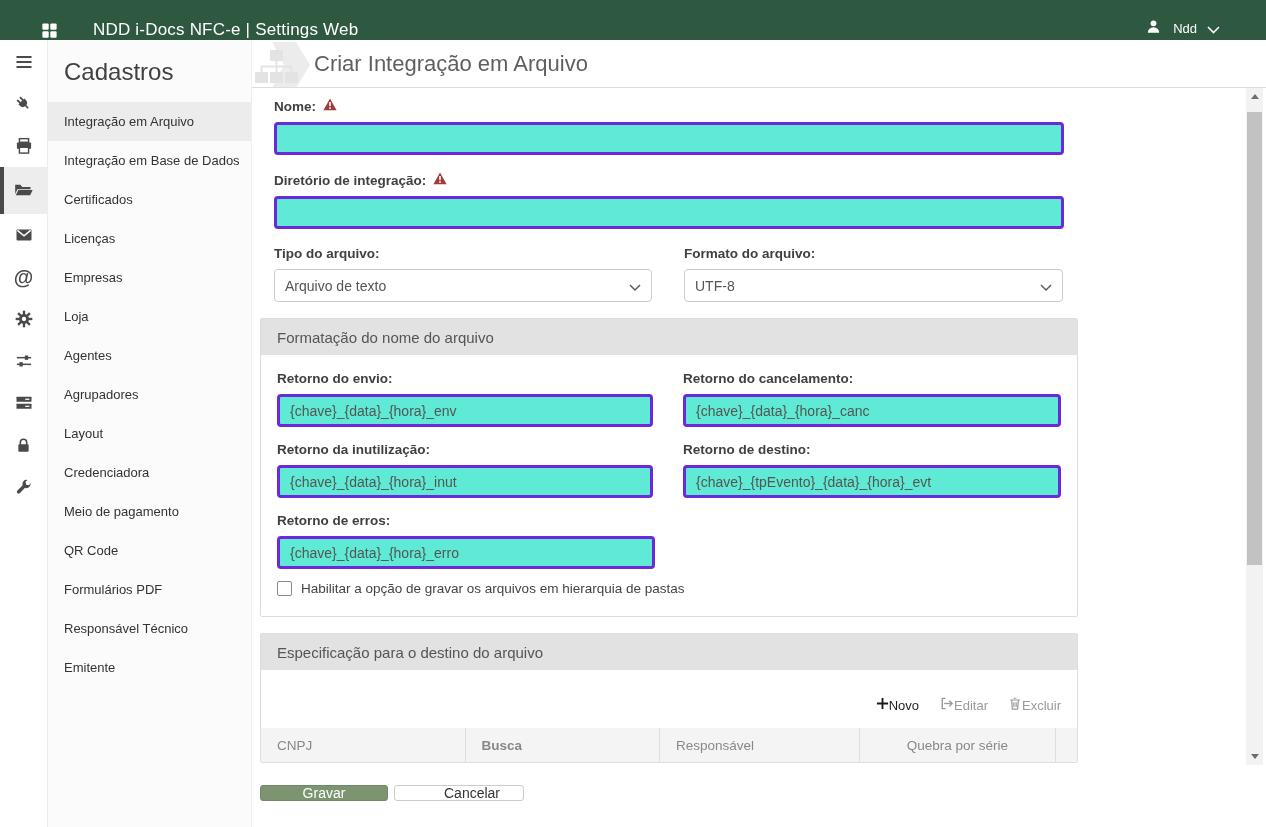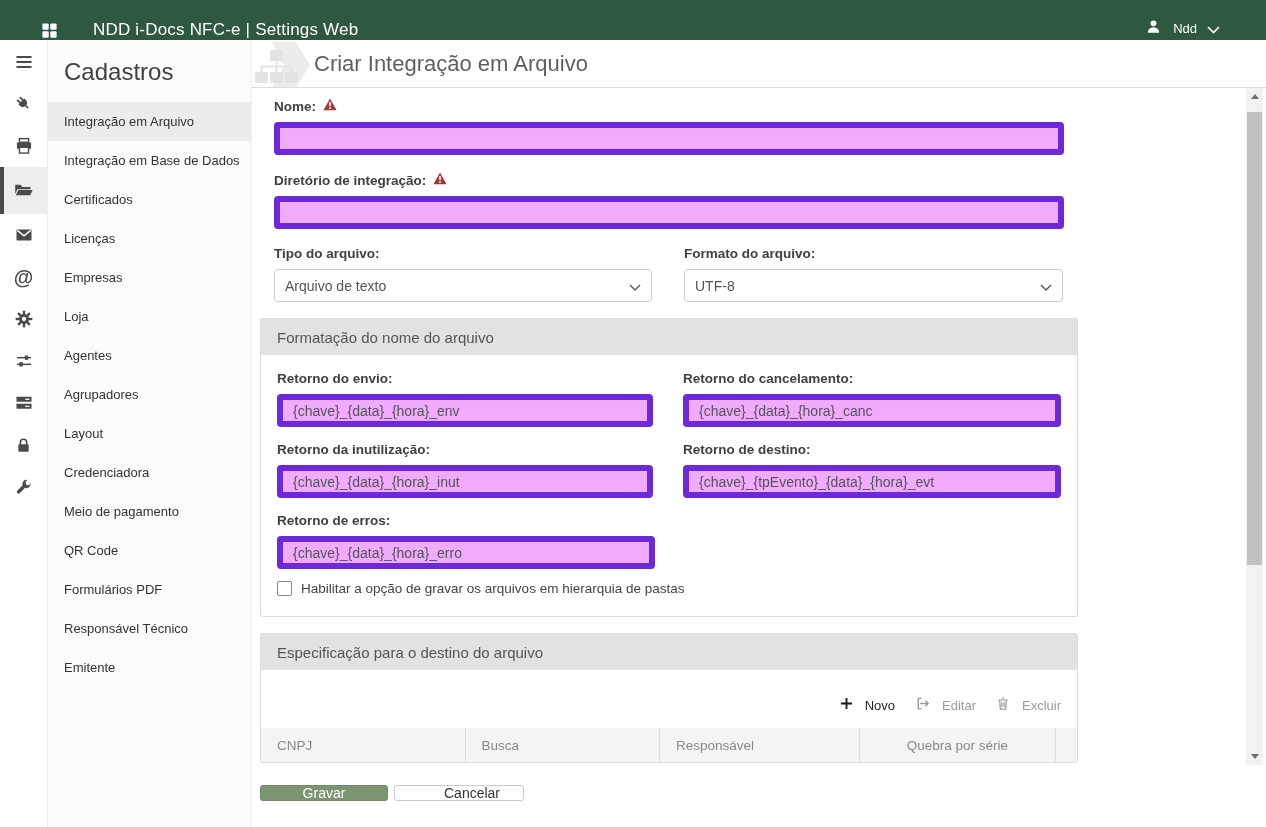--- a/index.html
+++ b/index.html
@@ -36,22 +36,22 @@
   .page-header { flex:0 0 48px; height:48px; border-bottom:1px solid #ddd; position:relative;
                  display:flex; align-items:center; overflow:hidden; }
   .watermark { position:absolute; left:0; top:2px; }
   .page-title { margin-left:62px; font-size:22px; color:#5f5f5f; font-weight:400; position:relative; }
 
   .scroll-area { flex:0 0 677px; height:677px; overflow:hidden; position:relative; }
   .form { padding:10px 0 0 8px; width:826px; }
   .inset { margin-left:14px; width:790px; }
   .f-label { display:flex; align-items:center; gap:7px; font-size:13.5px; font-weight:bold;
              color:#404040; margin-bottom:8px; }
-  .txt { width:100%; height:33px; border:6px solid #6d28d9; border-radius:4px; padding:0 10px;
-         font-size:14px; color:#555; font-family:"Liberation Sans",sans-serif; background:#f0abfc; outline:none; }
+  .txt { width:100%; height:33px; border:3px solid #6d28d9; border-radius:4px; padding:0 10px;
+         font-size:14px; color:#555; font-family:"Liberation Sans",sans-serif; background:#5eead4; outline:none; }
   .field { margin-bottom:17px; }
   .two-col { display:flex; }
   .top-cols { gap:32px; margin-left:14px; }
   .tc-l { width:378px; } .tc-r { width:379px; }
 
   .panel { border:1px solid #ddd; border-radius:2px; width:818px; margin-top:16px; background:#fff; }
   .panel-header { background:#e2e2e2; height:36px; display:flex; align-items:center;
                   padding:0 16px; font-size:15px; color:#555; }
   .panel1-body { padding:16px 16px 6px 16px; }
   .p-cols { gap:30px; margin-bottom:15px; }
@@ -60,27 +60,27 @@
                font-size:13.5px; color:#444; }
   .cbx { appearance:none; -webkit-appearance:none; width:15px; height:15px; border:1px solid #8a8a8a;
          border-radius:2px; background:#fff; cursor:pointer; flex:0 0 15px; }
 
   .select { height:33px; border:1px solid #ccc; border-radius:4px; display:flex; align-items:center;
             justify-content:space-between; padding:0 10px; font-size:14px; color:#555;
             background:#fff; cursor:pointer; }
 
   .toolbar { display:flex; justify-content:flex-end; gap:20px; align-items:center;
              padding:26px 16px 14px 16px; }
-  .tool { display:flex; align-items:center; gap:12px; font-size:13px; cursor:pointer; }
+  .tool { display:flex; align-items:center; gap:0; font-size:13px; cursor:pointer; }
   .tool-enabled { color:#1f1f1f; }
   .tool-disabled { color:#9a9a9a; }
 
   .grid-table { display:flex; height:34px; background:#f4f4f4; font-size:13.5px; color:#888; }
   .gcell { display:flex; align-items:center; padding-left:16px; border-right:1px solid #dedede; }
-  .gc1 { width:205px; } .gc2 { width:195px; } .gc3 { width:200px; }
+  .gc1 { width:205px; } .gc2 { width:195px;font-weight:bold; } .gc3 { width:200px; }
   .gc4 { width:197px; justify-content:center; padding-left:0; }
   .gc5 { width:21px; border-right:none; }
 
   
   .fake-scrollbar { position:absolute; top:0; right:3px; width:17px; height:677px; background:#f2f2f2; }
   .sb-btn { position:absolute; left:0; width:17px; height:17px; display:flex; align-items:center;
             justify-content:center; cursor:pointer; }
   .sb-up { top:0; } .sb-down { bottom:0; }
   .tri-up { width:0; height:0; border-left:4px solid transparent; border-right:4px solid transparent;
             border-bottom:5px solid #6e6e6e; }

